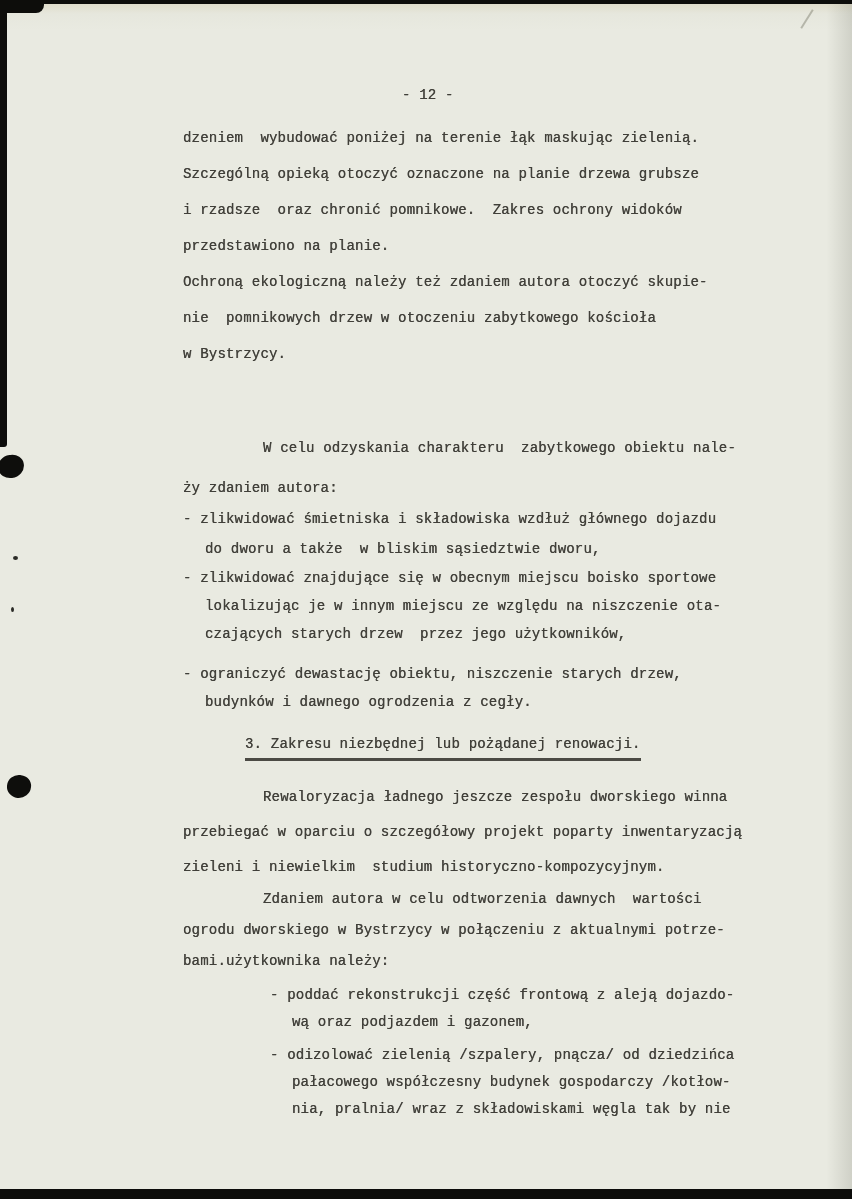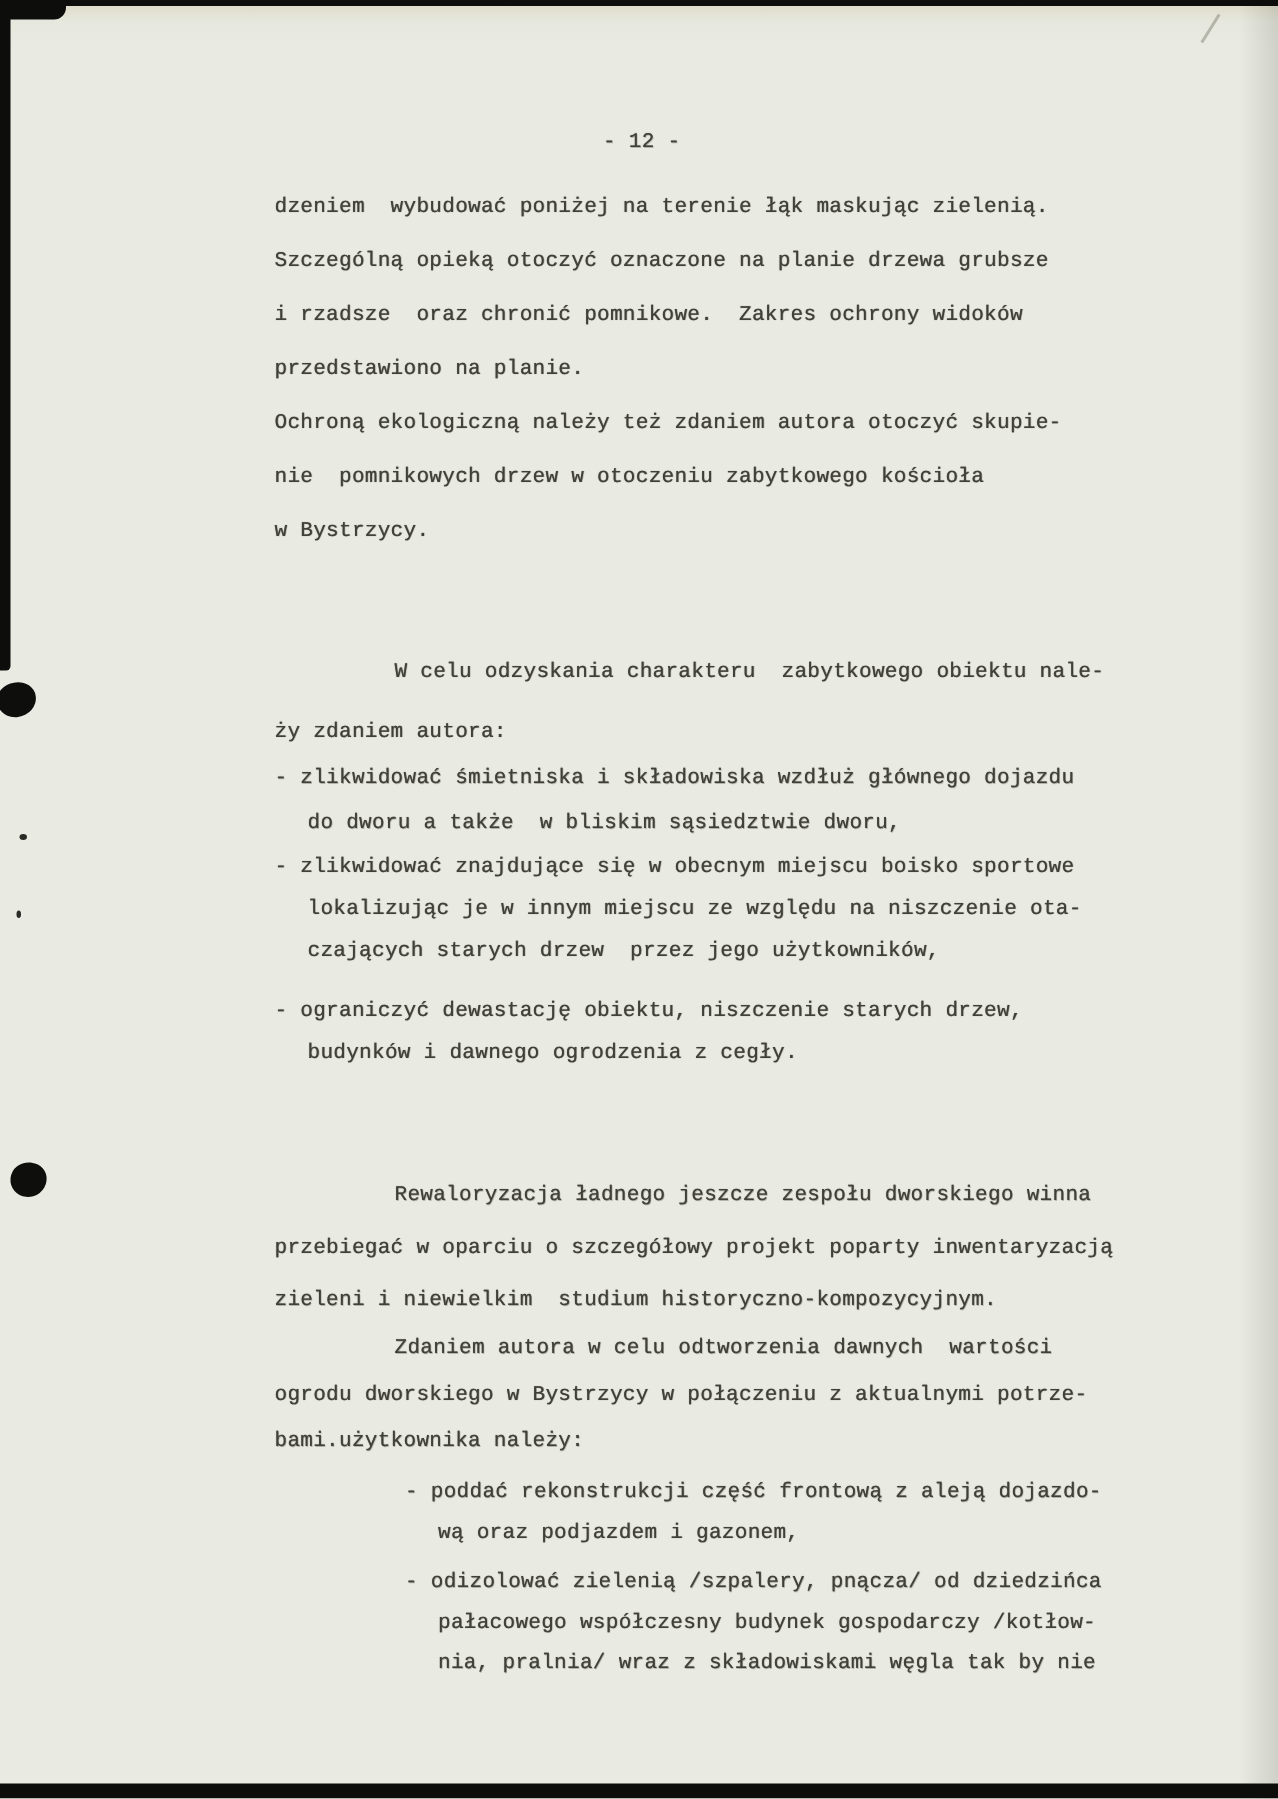--- a/index.html
+++ b/index.html
@@ -84,20 +84,21 @@
     <div class="ln">- zlikwidować znajdujące się w obecnym miejscu boisko sportowe</div>
     <div class="ln">lokalizując je w innym miejscu ze względu na niszczenie ota-</div>
     <div class="ln">czających starych drzew  przez jego użytkowników,</div>
   </div>
 
   <div class="block bullet b3 ink">
     <div class="ln">- ograniczyć dewastację obiektu, niszczenie starych drzew,</div>
     <div class="ln">budynków i dawnego ogrodzenia z cegły.</div>
   </div>
 
+  <div class="heading h3 ink">3. Zakresu niezbędnej lub pożądanej renowacji.</div>
 
   <div class="block para4 ink">
     <div class="ln indent">Rewaloryzacja ładnego jeszcze zespołu dworskiego winna</div>
     <div class="ln">przebiegać w oparciu o szczegółowy projekt poparty inwentaryzacją</div>
     <div class="ln">zieleni i niewielkim  studium historyczno-kompozycyjnym.</div>
   </div>
 
   <div class="block para5 ink">
     <div class="ln indent">Zdaniem autora w celu odtworzenia dawnych  wartości</div>
     <div class="ln">ogrodu dworskiego w Bystrzycy w połączeniu z aktualnymi potrze-</div>

